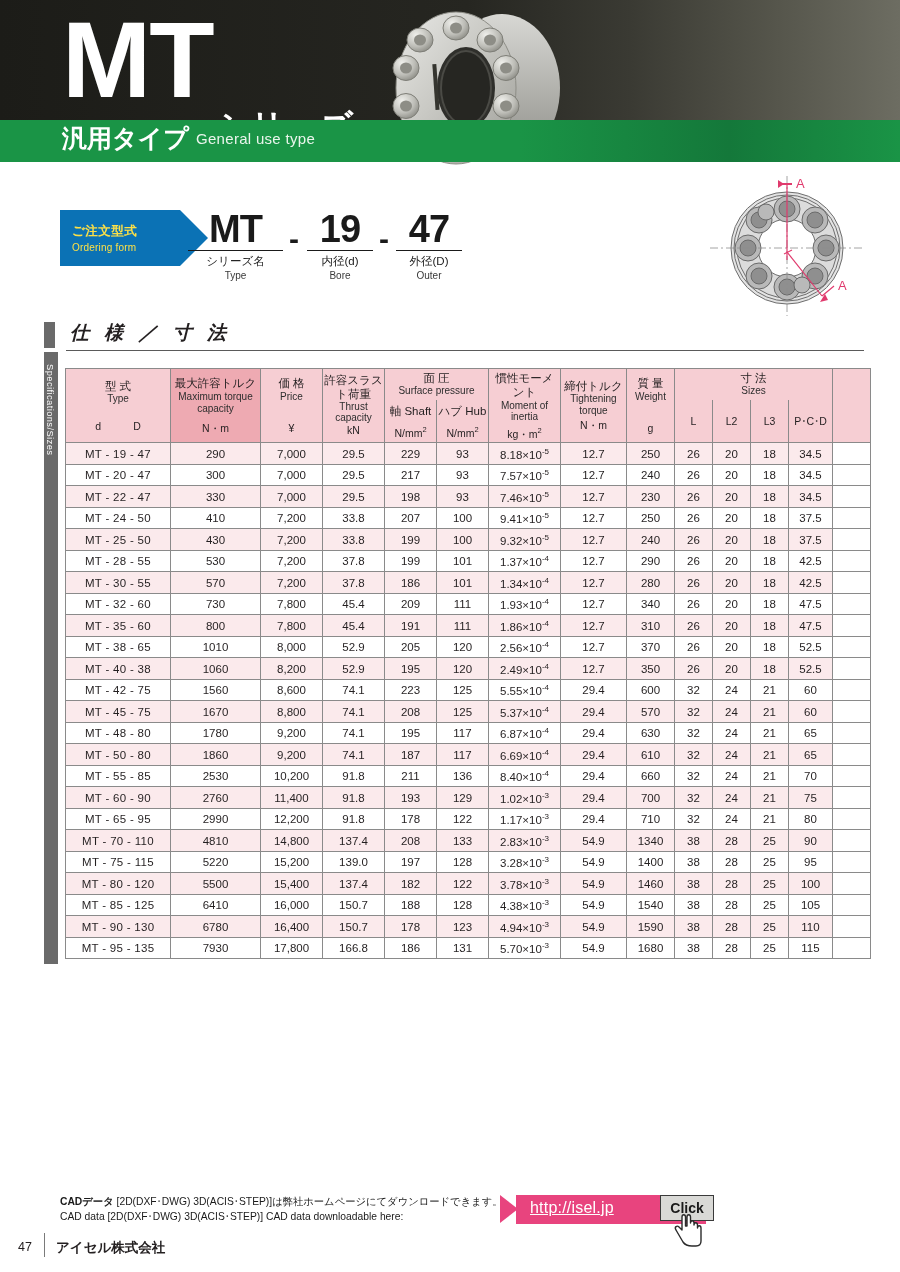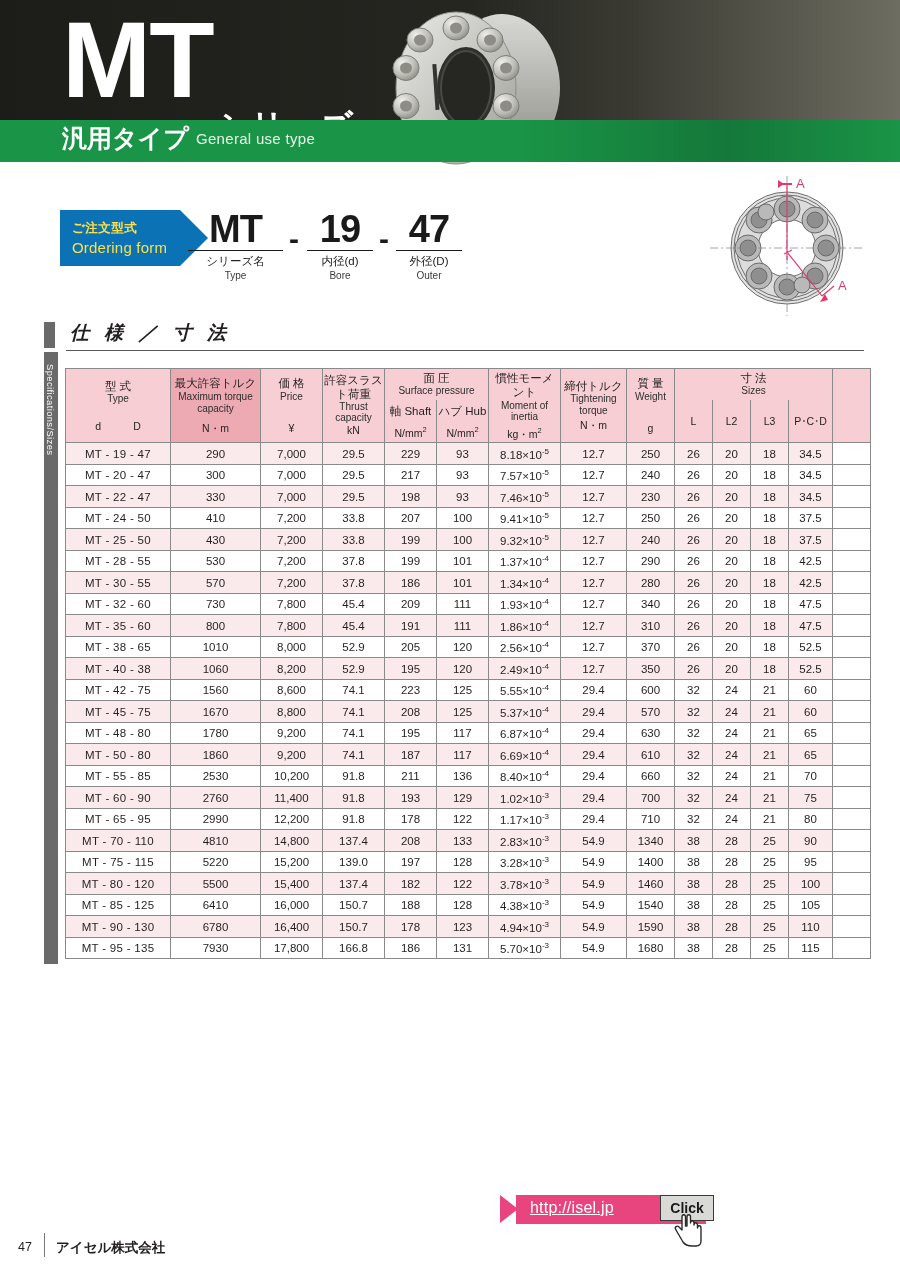--- a/index.html
+++ b/index.html
@@ -51,21 +51,21 @@
   .photo { position:absolute; left:360px; top:2px; width:230px; height:172px; }
 
   
   .order-block { position:absolute; left:0; top:196px; width:900px; height:100px; }
   .order-tag {
     position:absolute; left:60px; top:14px; width:120px; height:56px;
     background:#0b72b5; color:#fde047;
     display:flex; flex-direction:column; justify-content:center; padding-left:12px;
   }
   .order-tag .t1 { font-size:12.5px; font-weight:bold; letter-spacing:0.5px; }
-  .order-tag .t2 { font-size:15px; margin-top:2px; letter-spacing:0.2px; }
+  .order-tag .t2 { font-size:10px; margin-top:2px; letter-spacing:0.2px; }
   .order-arrow {
     position:absolute; left:180px; top:14px; width:0; height:0;
     border-top:28px solid transparent; border-bottom:28px solid transparent;
     border-left:28px solid #0b72b5;
   }
   .ord-part { position:absolute; text-align:center; }
   .ord-code {
     font-size:38px; font-weight:bold; color:#1a1a1a; line-height:1;
     letter-spacing:-1px;
   }
@@ -807,20 +807,26 @@
           <td>28</td>
           <td>25</td>
           <td>115</td>
           <td style="background: rgb(255, 255, 255);"></td>
         </tr>
       </tbody>
   </table>
 </div>
 
 <div class="footer">
+  <div class="cad-text">
+    <div class="cad-l1">
+      <b>CADデータ</b><span> [2D(DXF･DWG) 3D(ACIS･STEP)]は弊社ホームページにてダウンロードできます。</span>
+    </div>
+    <div class="cad-l2">CAD data [2D(DXF･DWG) 3D(ACIS･STEP)] CAD data downloadable here:</div>
+  </div>
   <div class="pink-arrow"></div>
   <div class="pink-ribbon"></div>
   <a class="url" href="#">http://isel.jp</a>
   <div class="click-btn">Click</div>
   <div class="hand">
     <svg width="32" height="34" viewBox="0 0 32 34">
       <path d="M10 4 L10 17 L7 14 C5 12 2 14 4 17 L11 29 C13 32 16 33 20 33 L24 33 C27 33 29 31 29 28 L29 15 C29 12 25.5 12 25.5 15 L25.5 12 C25.5 9 22 9 22 12 L22 10 C22 7 18.5 7 18.5 10 L18.5 4 C18.5 1 15 1 15 4 L15 13 L13.5 13 L13.5 4 C13.5 1 10 1 10 4 Z" fill="#ffffff" stroke="#2b2b2b" stroke-width="1.4" stroke-linejoin="round"></path>
     </svg>
   </div>
   <div class="pagenum">47</div>

